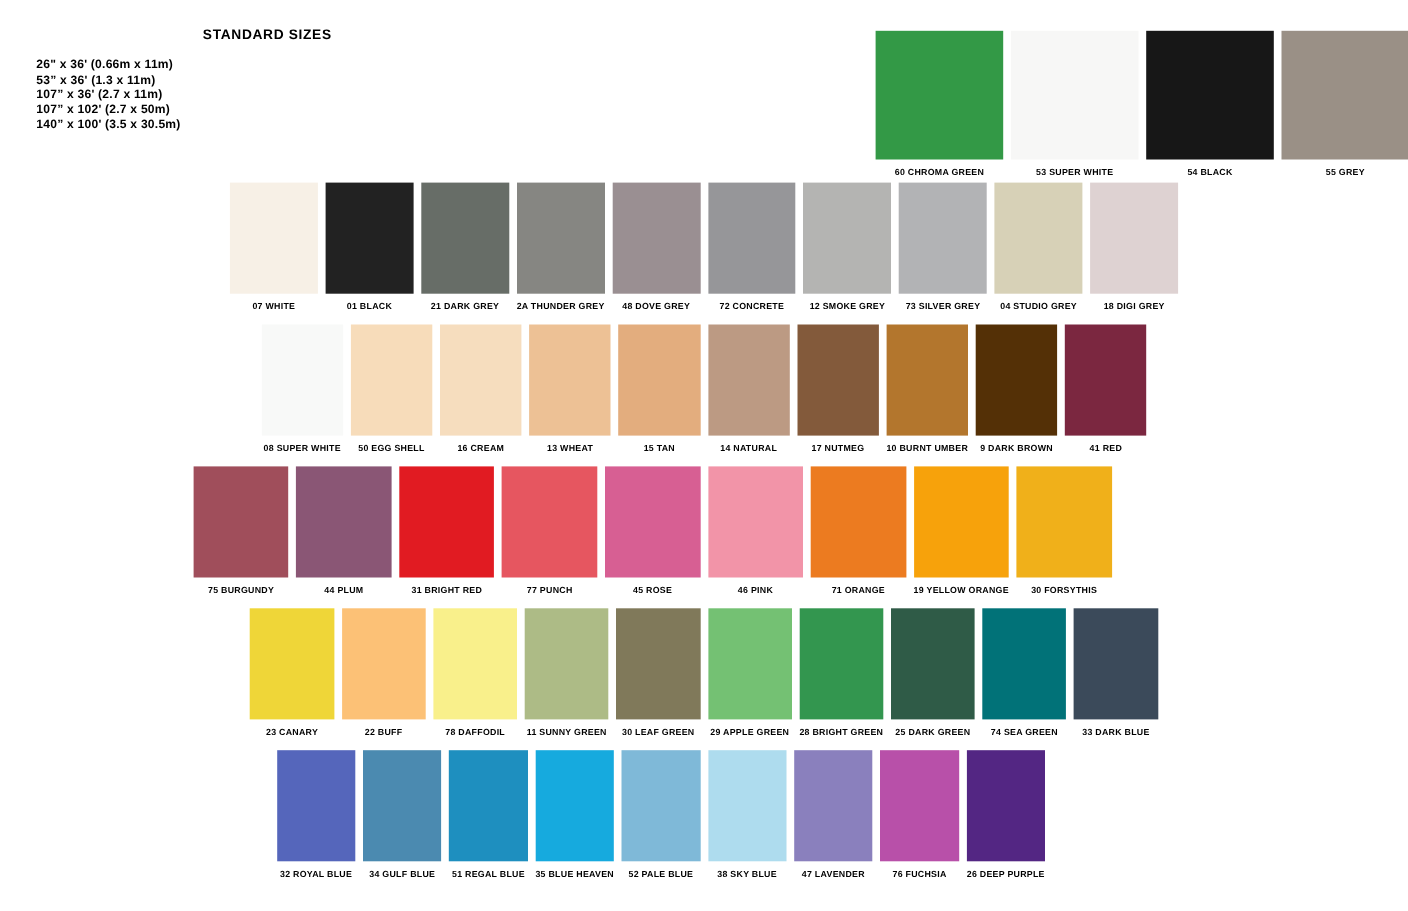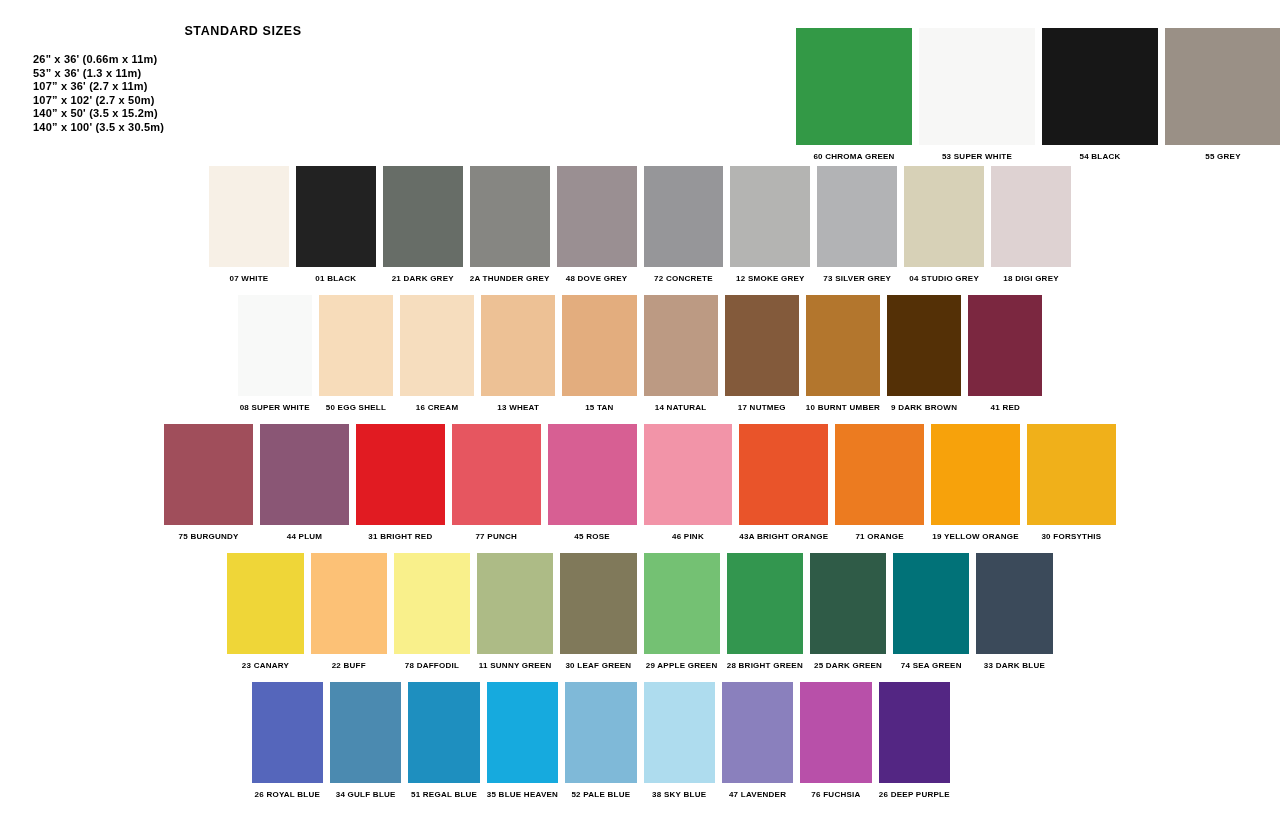--- a/index.html
+++ b/index.html
@@ -99,21 +99,20 @@
 </head>
 <body>
 
 <div class="sizes-panel">
   <div class="sizes-title">STANDARD SIZES</div>
   <ul class="sizes-list">
     <li>26" x 36' (0.66m x 11m)</li>
     <li>53” x 36' (1.3 x 11m)</li>
     <li>107” x 36' (2.7 x 11m)</li>
     <li>107” x 102' (2.7 x 50m)</li>
-    <li>140” x 50' (3.5 x 15.2m)</li>
     <li>140” x 100' (3.5 x 30.5m)</li>
   </ul>
 </div>
 
 <div class="top-row">
   <div class="swatch">
     <span class="chip" style="background-color: rgb(51, 153, 70);"></span>
     <span class="chip-label">60 CHROMA GREEN</span>
   </div>
   <div class="swatch">
@@ -234,24 +233,20 @@
       </div>
       <div class="swatch">
         <span class="chip" style="background-color: rgb(215, 95, 147);"></span>
         <span class="chip-label">45 ROSE</span>
       </div>
       <div class="swatch">
         <span class="chip" style="background-color: rgb(242, 148, 168);"></span>
         <span class="chip-label">46 PINK</span>
       </div>
       <div class="swatch">
-        <span class="chip" style="background-color: rgb(233, 84, 42);"></span>
-        <span class="chip-label">43A BRIGHT ORANGE</span>
-      </div>
-      <div class="swatch">
         <span class="chip" style="background-color: rgb(236, 123, 32);"></span>
         <span class="chip-label">71 ORANGE</span>
       </div>
       <div class="swatch">
         <span class="chip" style="background-color: rgb(247, 162, 11);"></span>
         <span class="chip-label">19 YELLOW ORANGE</span>
       </div>
       <div class="swatch">
         <span class="chip" style="background-color: rgb(240, 176, 26);"></span>
         <span class="chip-label">30 FORSYTHIS</span>
@@ -295,21 +290,21 @@
         <span class="chip-label">74 SEA GREEN</span>
       </div>
       <div class="swatch">
         <span class="chip" style="background-color: rgb(59, 74, 90);"></span>
         <span class="chip-label">33 DARK BLUE</span>
       </div>
     </div>
   <div class="swatch-row">
       <div class="swatch">
         <span class="chip" style="background-color: rgb(85, 102, 187);"></span>
-        <span class="chip-label">26 ROYAL BLUE</span>
+        <span class="chip-label">32 ROYAL BLUE</span>
       </div>
       <div class="swatch">
         <span class="chip" style="background-color: rgb(75, 138, 176);"></span>
         <span class="chip-label">34 GULF BLUE</span>
       </div>
       <div class="swatch">
         <span class="chip" style="background-color: rgb(30, 143, 191);"></span>
         <span class="chip-label">51 REGAL BLUE</span>
       </div>
       <div class="swatch">

